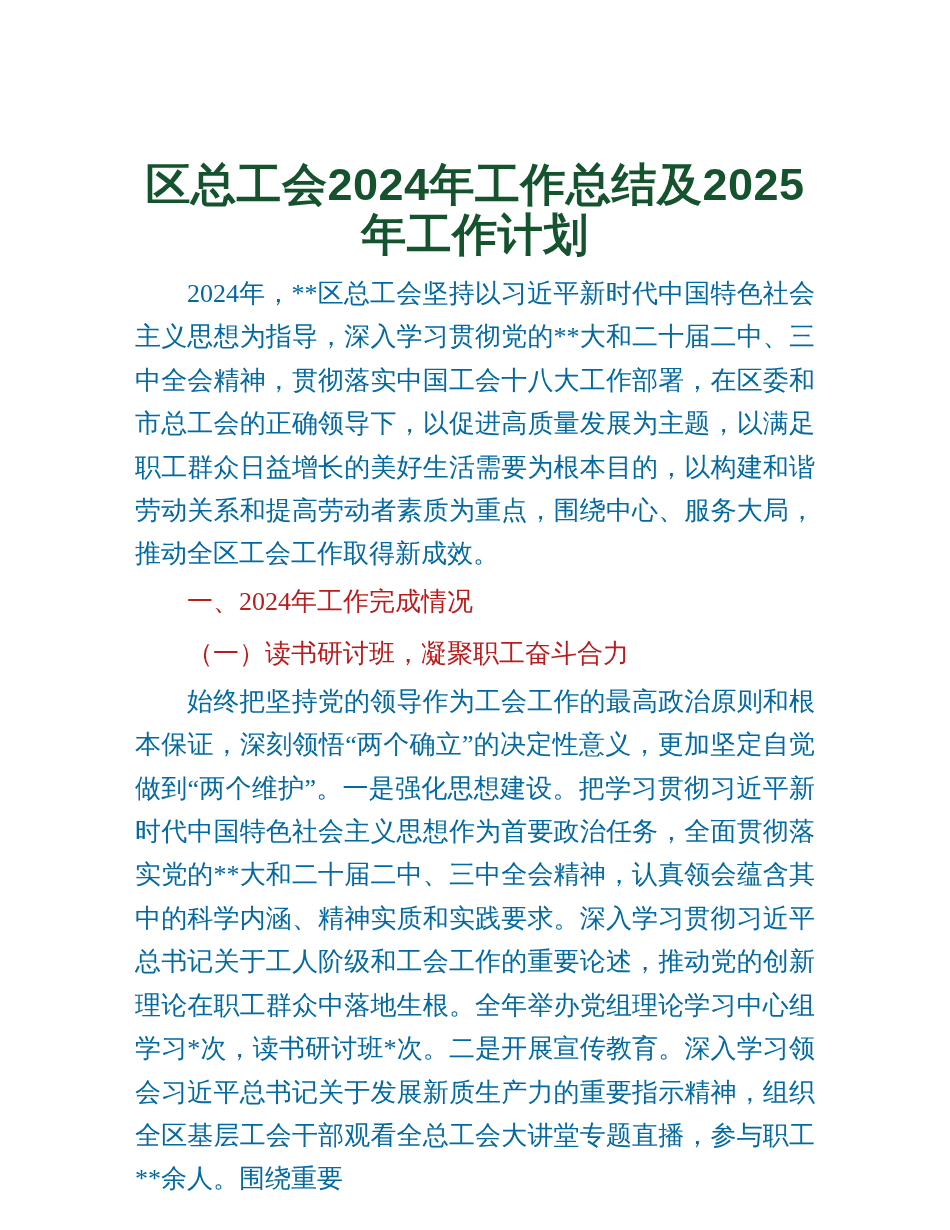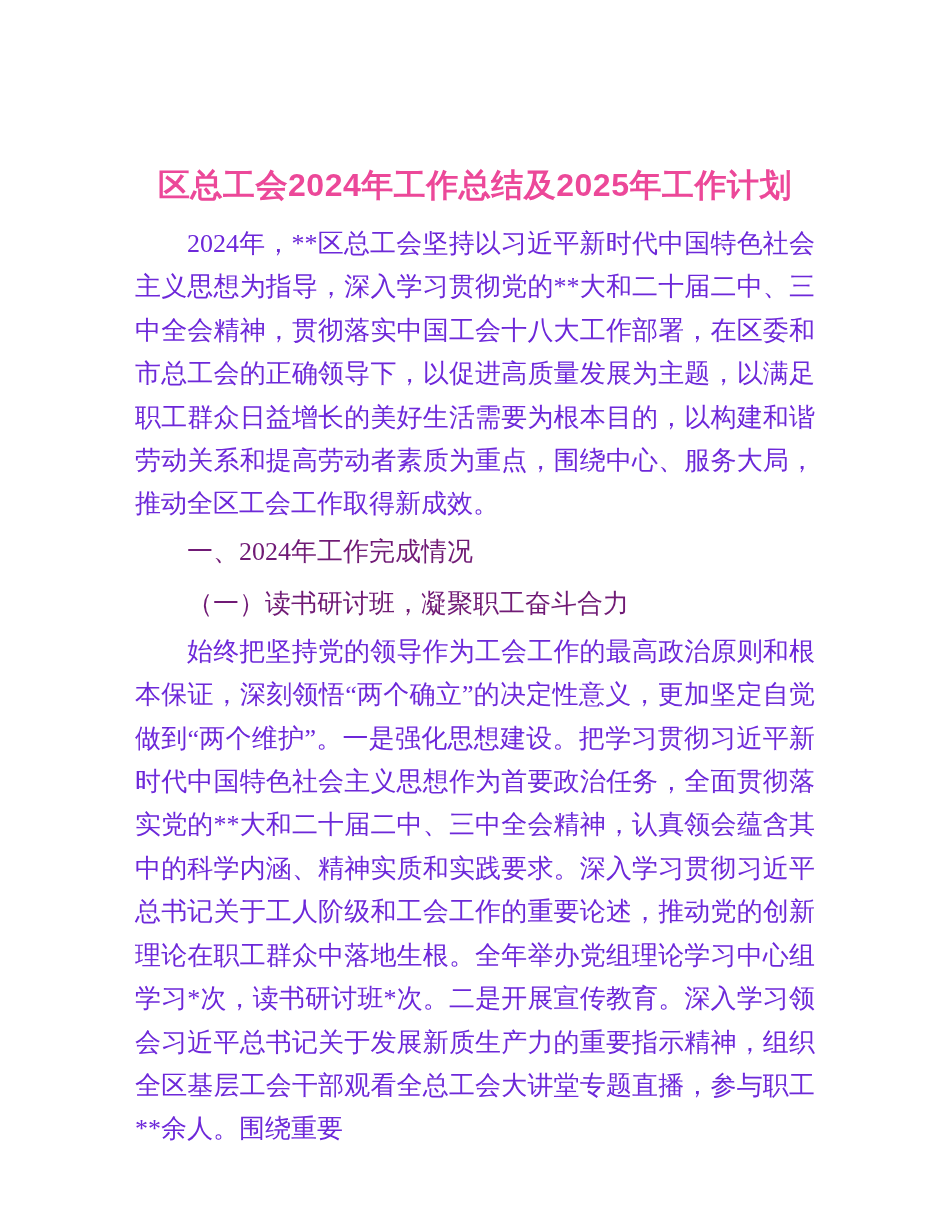--- a/index.html
+++ b/index.html
@@ -17,41 +17,41 @@
     overflow: hidden;
     font-family: "Liberation Serif", "DejaVu Serif", serif;
   }
   .doc-content {
     padding: 0 135px;
   }
   .doc-title {
     margin: 160px 0 12px 0;
     font-family: "Liberation Sans", "DejaVu Sans", sans-serif;
     font-weight: 700;
-    font-size: 32px;
+    font-size: 45px;
     line-height: 50px;
     text-align: center;
     letter-spacing: 0.5px;
-    color: #ec4899;
+    color: #14532d;
   }
   .body-para {
     margin: 0;
     font-size: 26px;
     line-height: 43.4px;
     text-align: justify;
     text-indent: 2em;
-    color: #6d28d9;
+    color: #0369a1;
   }
   .heading-para {
     margin: 0;
     font-size: 26px;
     line-height: 52px;
     font-weight: 400;
     text-indent: 2em;
-    color: #701a75;
+    color: #b91c1c;
   }
   .second-body {
   }
 </style>
 </head>
 <body>
 
 <div class="page">
   <div class="doc-content">
     <h1 class="doc-title">区总工会2024年工作总结及2025年工作计划</h1>

